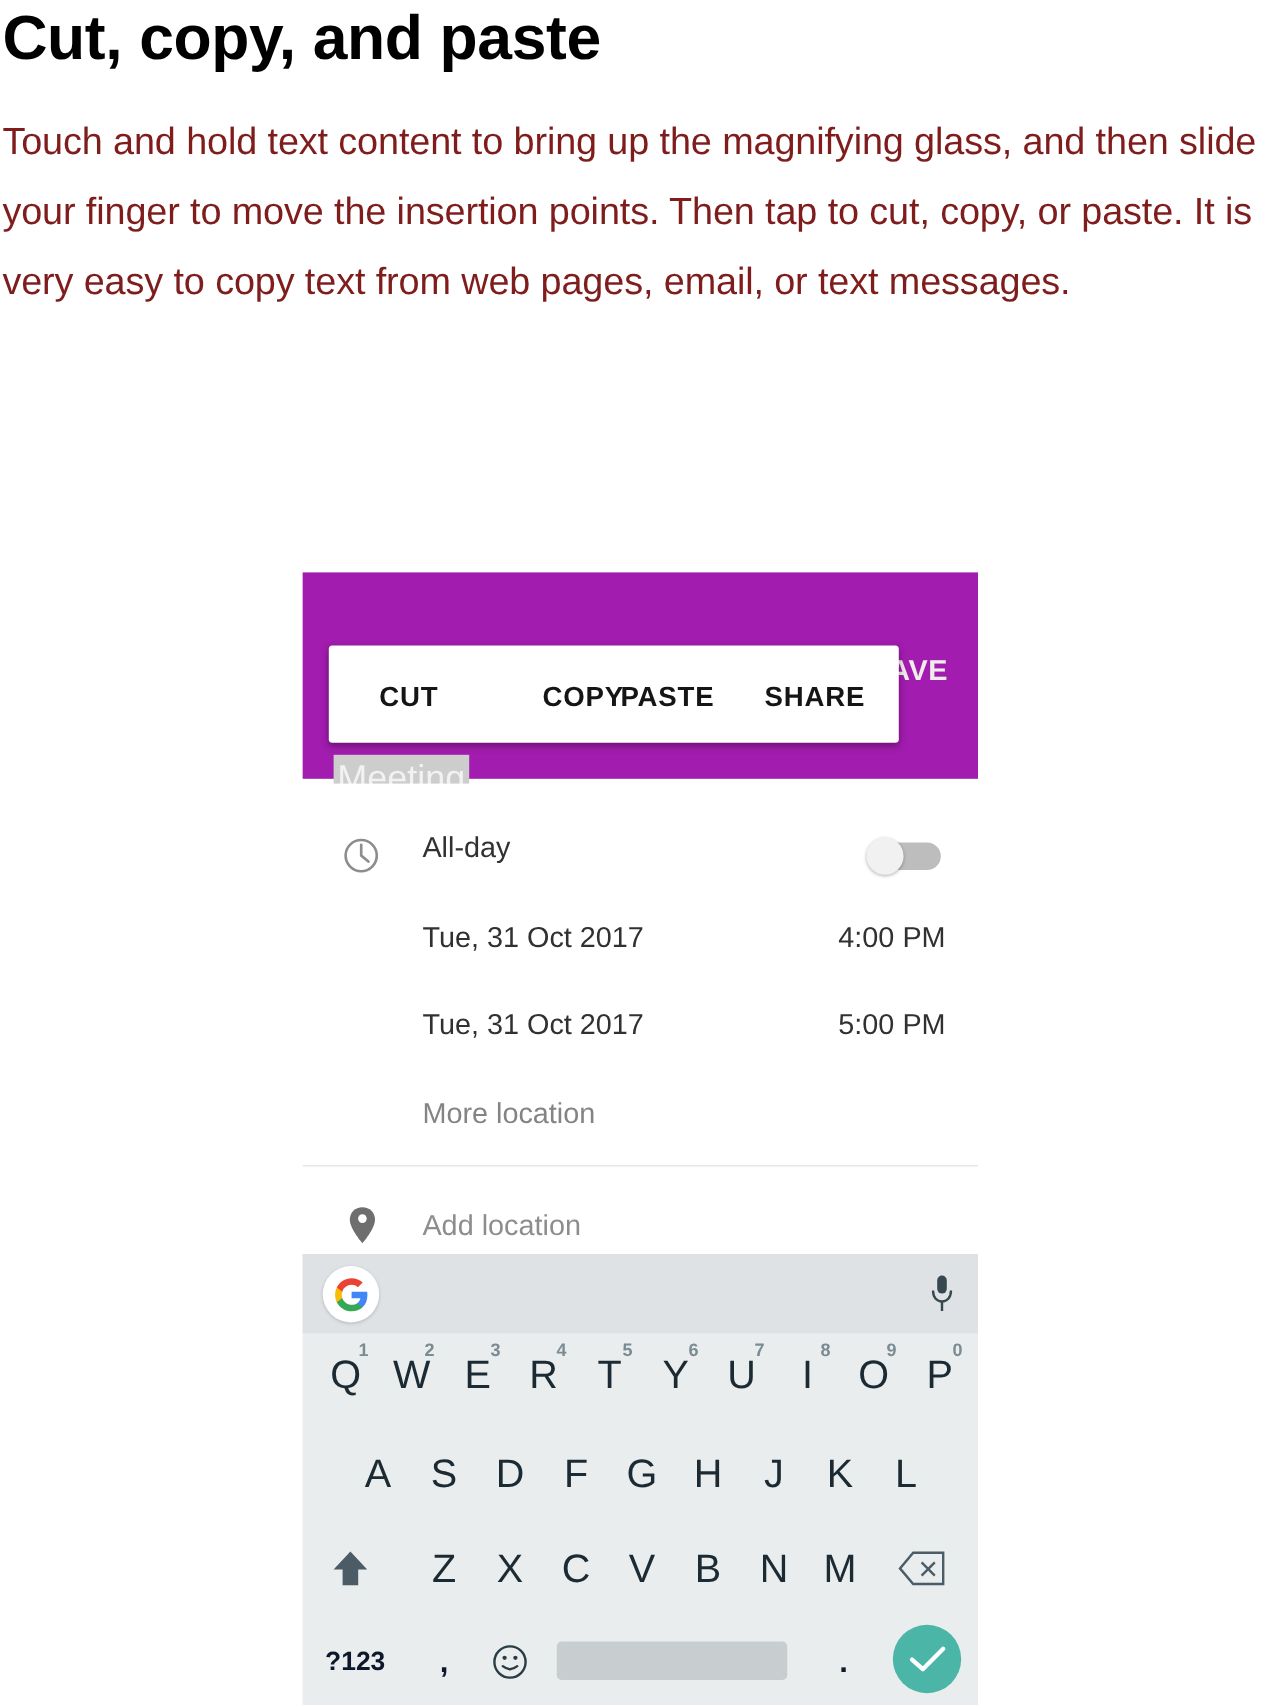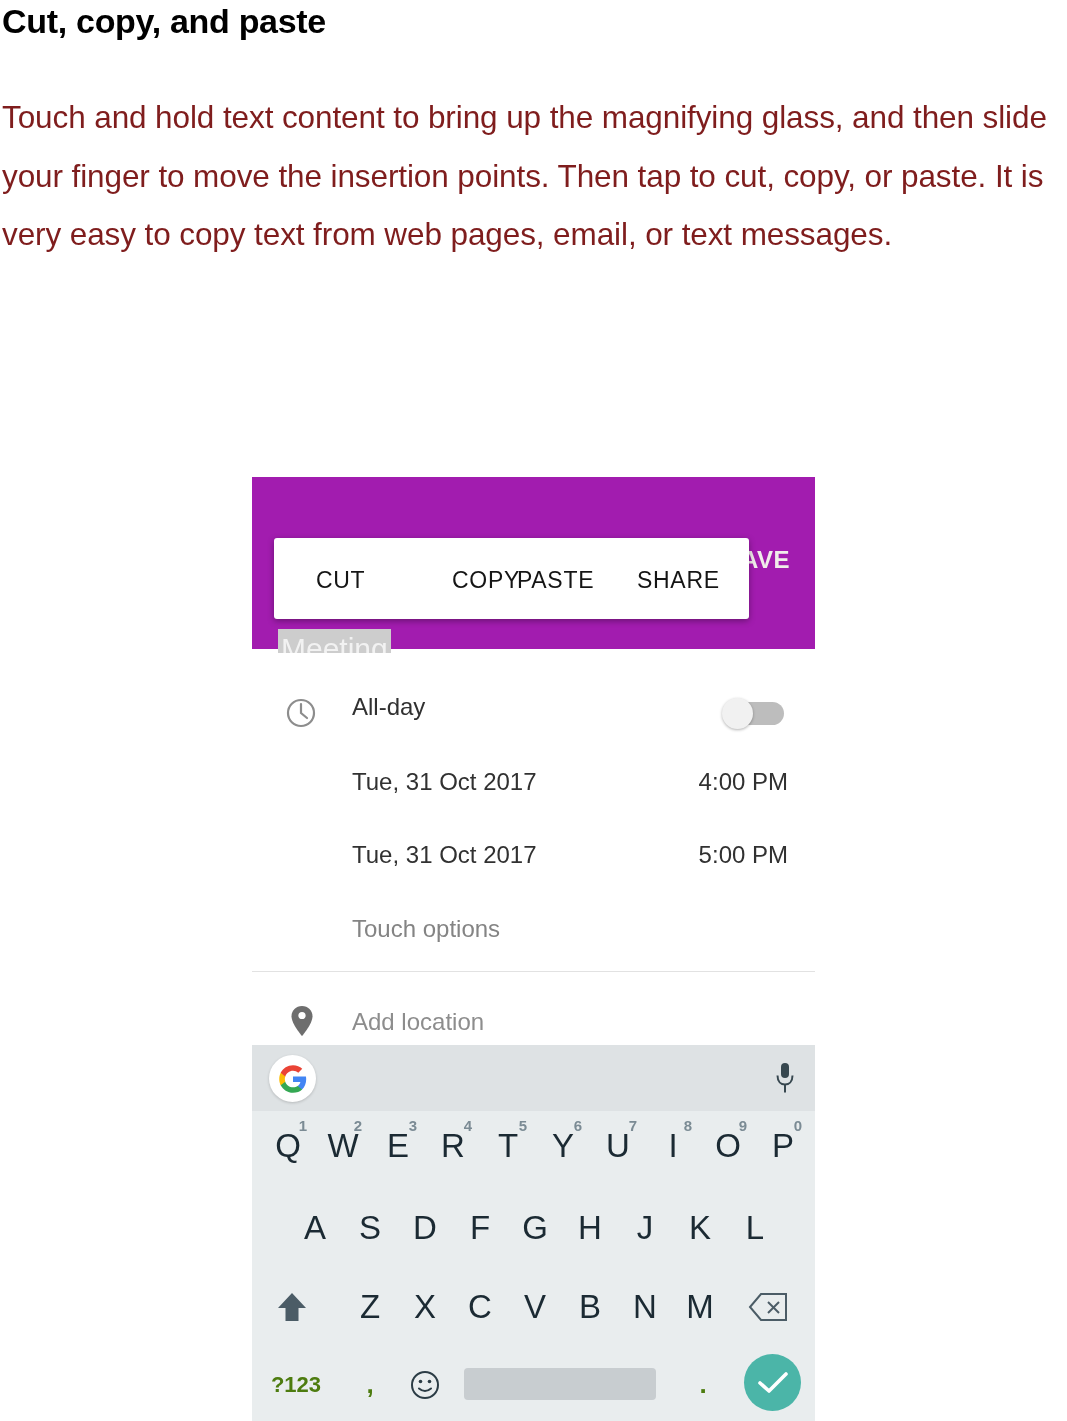--- a/index.html
+++ b/index.html
@@ -7,21 +7,21 @@
     width: 1067px; height: 1421px;
     background: #ffffff;
     font-family: "Liberation Sans", sans-serif;
     overflow: hidden;
   }
   .page { position: relative; width: 1067px; height: 1421px; }
 
   
   .doc-title {
     position: absolute; left: 2px; top: 2px;
-    font-size: 34px; font-weight: bold; color: #000;
+    font-size: 52px; font-weight: bold; color: #000;
     letter-spacing: -0.3px;
   }
   .doc-body {
     position: absolute; left: 2px; top: 88px; width: 1060px;
     font-size: 31.5px; line-height: 58.5px; color: #7f1d1d;
     letter-spacing: -0.1px;
   }
 
   
   .phone {
@@ -63,21 +63,21 @@
 
   
   .ctx-menu {
     position: absolute; left: 22px; top: 61px;
     width: 475px; height: 81px;
     background: #ffffff; border-radius: 3px;
     box-shadow: 0 2px 6px rgba(0,0,0,0.35);
     display: flex; align-items: center;
   }
   .ctx-item {
-    color: #151515; font-size: 23px; font-weight: normal;
+    color: #151515; font-size: 23px; font-weight: bold;
     letter-spacing: 0.7px; position: absolute; top: 29px;
   }
   .ctx-item.i0 { left: 42px; }
   .ctx-item.i1 { left: 134px; margin-left: 44px; }
   .ctx-item.i2 { left: 243px; }
   .ctx-item.i3 { left: 363px; }
 
   
   .sel-word {
     position: absolute; left: 26px; top: 152px;
@@ -156,21 +156,21 @@
 
   .key {
     position: absolute; top: 0; width: 56px; height: 69px;
     display: flex; align-items: center; justify-content: center;
   }
   .key-letter { font-size: 33px; color: #1b2a33; font-weight: normal; }
   .key-num {
     position: absolute; top: 6px; right: 9px;
     font-size: 15px; color: #7b8b94; font-weight: bold;
   }
-  .key-small { font-size: 22px; color: #4d7c0f; font-weight: bold; }
+  .key-small { font-size: 22px; color: #0f172a; font-weight: bold; }
 
   .spacebar {
     position: absolute; left: 212px; top: 18px; width: 192px; height: 32px;
     background: #c8cdd0; border-radius: 4px;
   }
   .enter-key {
     position: absolute; left: 492px; top: 4px; width: 57px; height: 57px;
     background: #4bb5a8; border-radius: 50%;
     display: flex; align-items: center; justify-content: center;
   }
@@ -223,21 +223,21 @@
         <span class="row-label" style="top:0">Tue, 31 Oct 2017</span>
         <span class="row-value" style="top:0">4:00 PM</span>
       </div>
 
       <div class="row date-row2">
         <span class="row-label" style="top:0">Tue, 31 Oct 2017</span>
         <span class="row-value" style="top:0">5:00 PM</span>
       </div>
 
       <div class="row more-row">
-        <span class="more-label" style="top:0">Touch options</span>
+        <span class="more-label" style="top:0">More location</span>
       </div>
     </div>
 
     <div class="divider"></div>
 
     <div class="loc-row">
       <svg class="pin-icon" viewBox="0 0 24 32">
         <path d="M12 1 C6 1 1.5 5.5 1.5 11.2 C1.5 19 12 31 12 31 C12 31 22.5 19 22.5 11.2 C22.5 5.5 18 1 12 1 Z" fill="#6e6e6e"></path>
         <circle cx="12" cy="10.5" r="3.6" fill="#ffffff"></circle>
       </svg>

